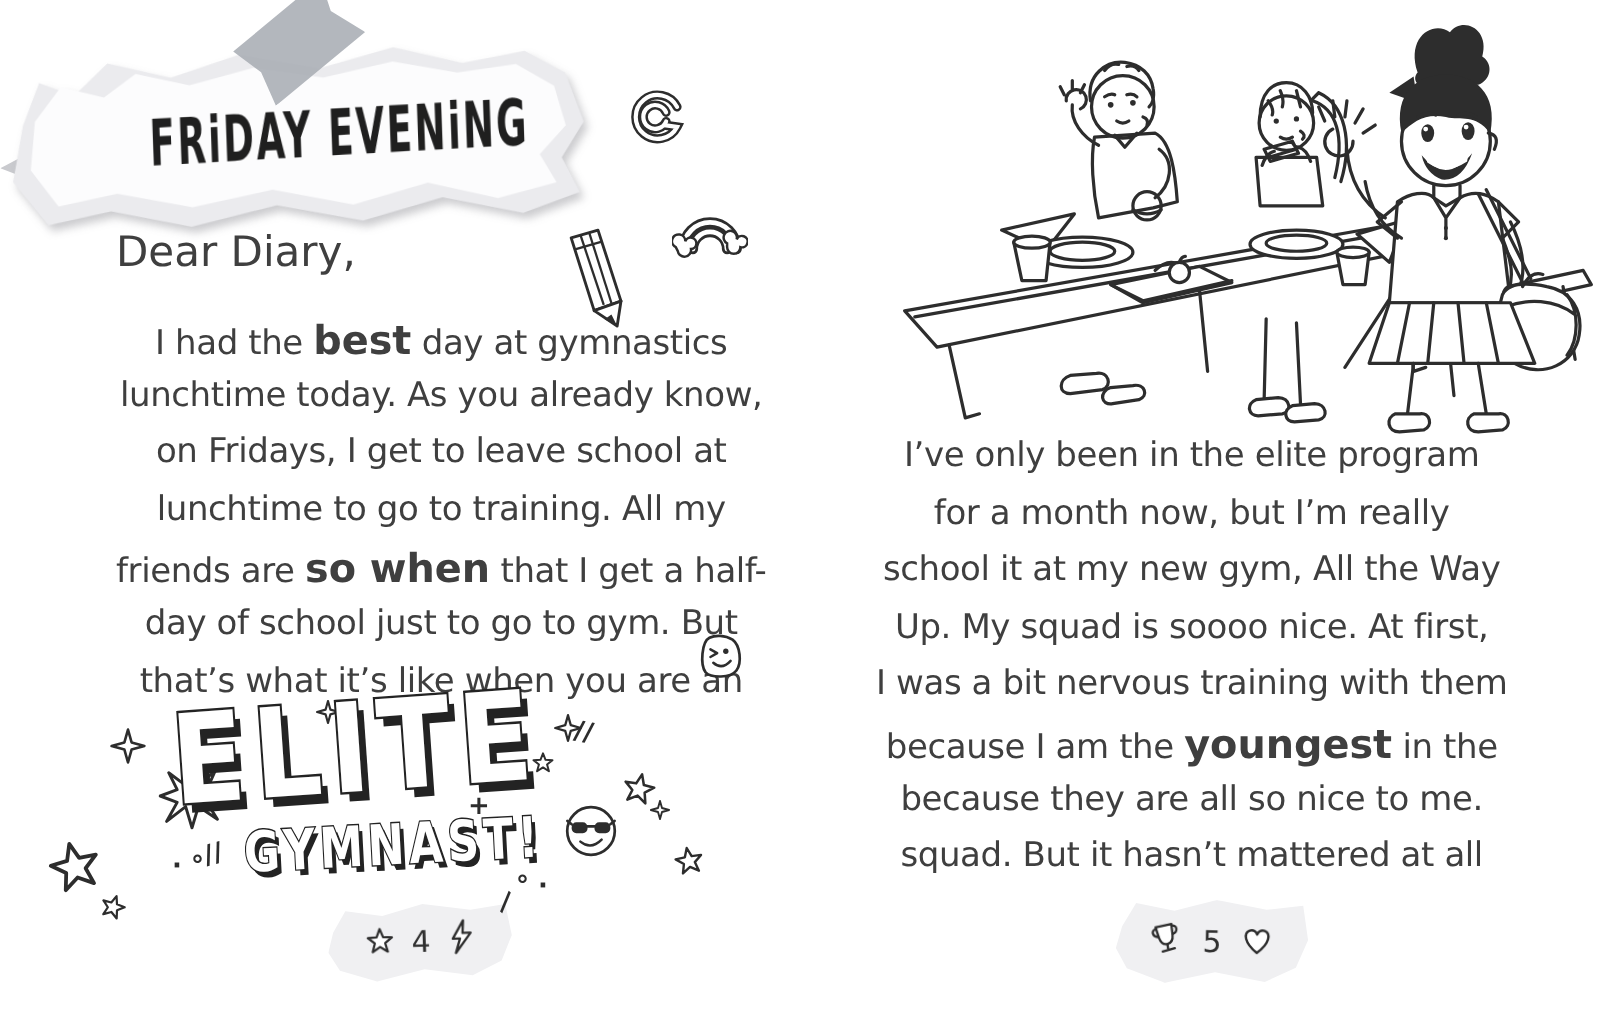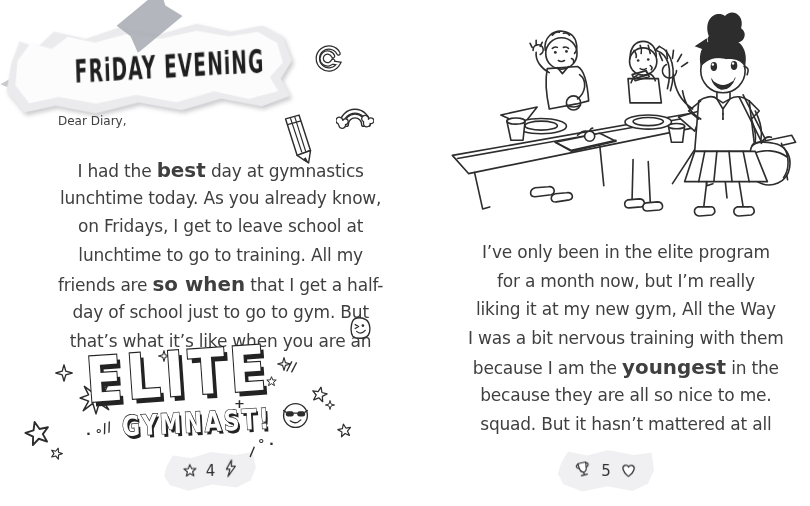--- a/index.html
+++ b/index.html
@@ -15,26 +15,26 @@
     clip-path:polygon(1% 36%,6% 12%,14% 20%,20% 4%,30% 13%,42% 2%,55% 10%,68% 0%,80% 9%,91% 4%,98% 20%,100% 48%,95% 68%,98% 88%,87% 98%,74% 86%,60% 100%,45% 88%,30% 99%,16% 88%,5% 96%,0% 70%);}
   .curl{position:absolute;left:0;top:64px;width:42px;height:34px;background:#c9cace;z-index:1;
     clip-path:polygon(0 55%,100% 0,78% 100%);transform:rotate(-4deg);}
   .tape{position:absolute;left:116px;top:2px;width:64px;height:40px;background:#a9adb4;opacity:.88;z-index:3;
     transform:rotate(-34deg);clip-path:polygon(6% 14%,94% 0,87% 40%,100% 86%,10% 100%,15% 55%);}
   .title{position:absolute;left:0;right:0;top:24px;text-align:center;white-space:nowrap;z-index:4;color:#1f1f1f;}
   .title span{display:inline-block;font-weight:800;font-size:32px;letter-spacing:2px;
     transform:scaleX(.58) rotate(-1deg);}
 
   
-  .salutation{position:absolute;left:58px;top:114px;font-size:12px;}
+  .salutation{position:absolute;left:58px;top:114px;font-size:21px;}
   .paragraph{position:absolute;}
   .paragraph .line{white-space:nowrap;height:28.6px;font-size:17px;letter-spacing:-0.2px;text-align:center;}
   .paragraph .b{font-weight:bold;font-size:1.17em;letter-spacing:0;}
   #left-paragraph{left:58px;top:159px;}
-  #right-paragraph{left:468px;top:218px;margin-top:24px;}
+  #right-paragraph{left:438px;top:218px;}
 
   
   .elite-word{position:absolute;left:86px;top:350px;font-weight:800;font-size:62px;line-height:1;color:#ffffff;
     -webkit-text-stroke:2.4px #232323;paint-order:stroke;letter-spacing:5px;
     text-shadow:4px 5px 0 #232323;transform:rotate(-4deg) scaleX(.86);transform-origin:left center;z-index:2;}
   .gymnast-word{position:absolute;left:122px;top:413px;font-weight:800;font-size:28px;line-height:1;color:#ffffff;
     -webkit-text-stroke:1.4px #232323;paint-order:stroke;letter-spacing:3px;
     text-shadow:2.5px 3px 0 #232323;transform:rotate(-3deg) scaleX(.78);transform-origin:left center;z-index:2;}
 
   
@@ -313,21 +313,22 @@
         <circle cx="282" cy="55" r="1.2" fill="#fff"></circle>
       <path d="M262,70 Q272,77 283,69 L282.5,72 Q272,79 262.8,72.6 Z" fill="#fff"></path>
       <circle cx="272" cy="105" r="1" fill="#2d2d2d"></circle>
         <circle cx="272" cy="110" r="1" fill="#2d2d2d"></circle>
     </svg>
   </div>
 
   <div id="right-paragraph" class="paragraph">
       <div class="line"><span>I’ve only been in the elite program</span></div>
       <div class="line"><span>for a month now, but I’m really</span></div>
-      <div class="line"><span>liking it at my new gym, All the Way</span></div>
+      <div class="line"><span>school it at my new gym, All the Way</span></div>
+      <div class="line"><span>Up. My squad is soooo nice. At first,</span></div>
       <div class="line"><span>I was a bit nervous training with them</span></div>
       <div class="line"><span>because I am the </span><span class="b">youngest</span><span> in the</span></div>
       <div class="line"><span>because they are all so nice to me.</span></div>
       <div class="line"><span>squad. But it hasn’t mattered at all</span></div>
     </div>
 
   <div id="scrap-right" class="scrap">
     <span style="transform:rotate(-14deg);display:inline-block;">
       <svg width="17" height="19" viewBox="0 0 19 20">
         <g fill="#fff" stroke="#2d2d2d" stroke-width="1.3" stroke-linejoin="round" stroke-linecap="round">

